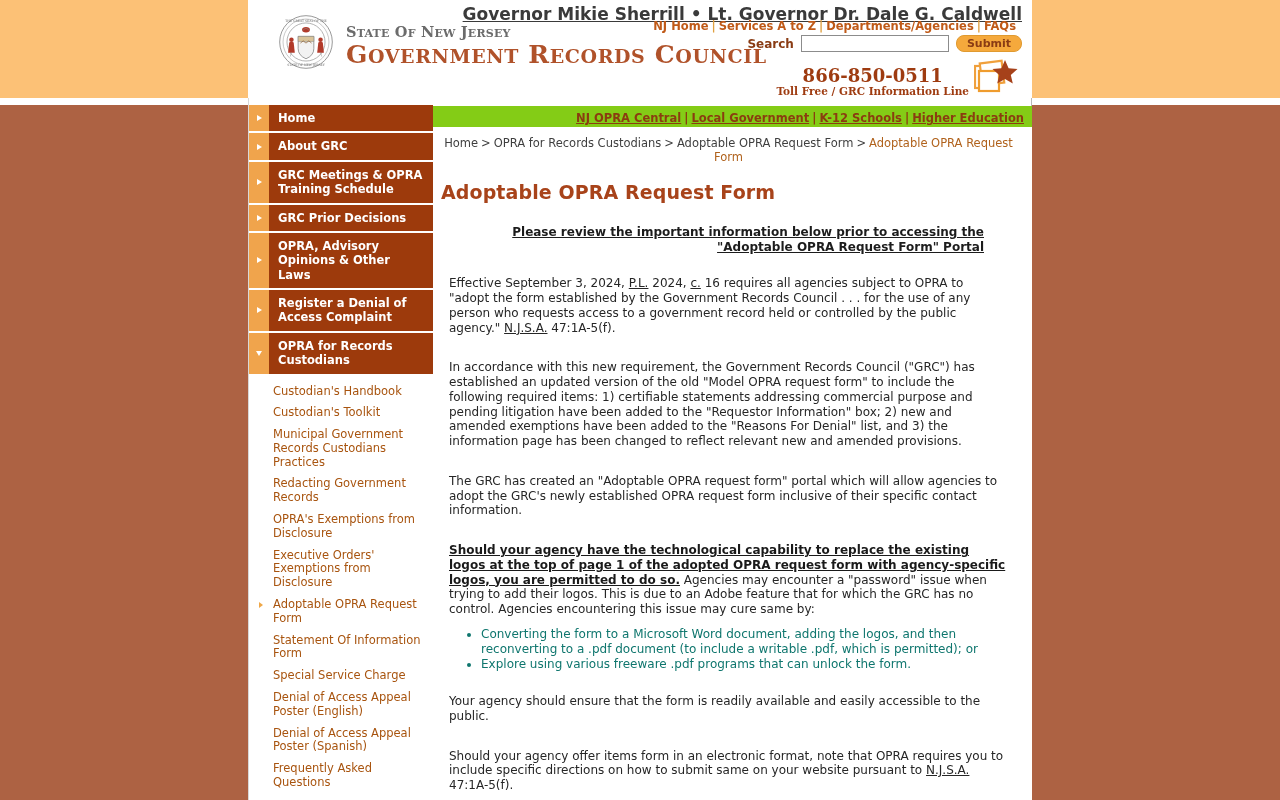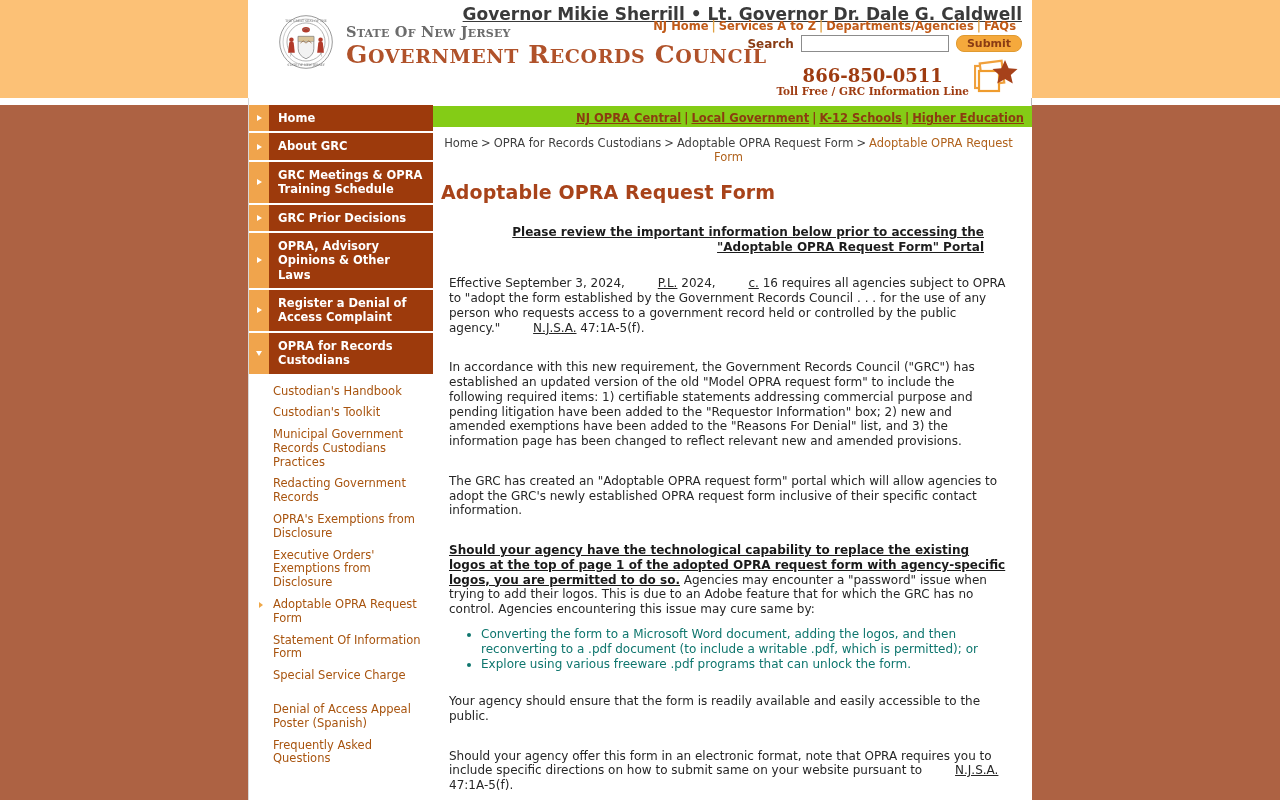--- a/index.html
+++ b/index.html
@@ -239,21 +239,21 @@
     margin: 22px 32px 8px 18px;
     line-height: 1.23;
   }
   p.body {
     font-size: 12px; color: #262626;
     line-height: 1.23;
     margin: 22px 10px 0 8px;
   }
   p.body.tight { margin-top: 25px; }
   .ul-note { color: #1a1a1a; text-decoration: underline; font-weight: bold; }
-  .leg { text-decoration: underline; margin-left: 29px; }
+  .leg { text-decoration: underline; }
   ul.bullets {
     margin: 10px 10px 0 8px;
     padding-left: 32px;
     font-size: 12px; color: #0f766e;
     line-height: 1.23;
   }
   ul.bullets li { margin-bottom: 1px; }
 </style>
 </head>
 <body>
@@ -414,20 +414,21 @@
       <div class="sub-item">
         <div class="sub-marker"></div>
         <div class="sub-label">Statement Of Information Form</div>
       </div>
       <div class="sub-item">
         <div class="sub-marker"></div>
         <div class="sub-label">Special Service Charge</div>
       </div>
       <div class="sub-item">
         <div class="sub-marker"></div>
+        <div class="sub-label">Denial of Access Appeal Poster (English)</div>
       </div>
       <div class="sub-item">
         <div class="sub-marker"></div>
         <div class="sub-label">Denial of Access Appeal Poster (Spanish)</div>
       </div>
       <div class="sub-item">
         <div class="sub-marker"></div>
         <div class="sub-label">Frequently Asked Questions</div>
       </div>
 
@@ -453,16 +454,16 @@
 
     <p class="body tight"><span class="ul-note">Should your agency have the technological capability to replace the existing logos at the top of page 1 of the adopted OPRA request form with agency-specific logos, you are permitted to do so.</span><span> Agencies may encounter a "password" issue when trying to add their logos. This is due to an Adobe feature that for which the GRC has no control. Agencies encountering this issue may cure same by:</span></p>
 
     <ul class="bullets">
       <li>Converting the form to a Microsoft Word document, adding the logos, and then reconverting to a .pdf document (to include a writable .pdf, which is permitted); or</li>
       <li>Explore using various freeware .pdf programs that can unlock the form.</li>
     </ul>
 
     <p class="body">Your agency should ensure that the form is readily available and easily accessible to the public.</p>
 
-    <p class="body tight"><span>Should your agency offer this form in an electronic format, note that OPRA requires you to include specific directions on how to submit same on your website pursuant to </span><span class="leg">N.J.S.A.</span><span> 47:1A-5(f).</span></p>
+    <p class="body tight"><span>Should your agency offer items form in an electronic format, note that OPRA requires you to include specific directions on how to submit same on your website pursuant to </span><span class="leg">N.J.S.A.</span><span> 47:1A-5(f).</span></p>
 
   </div>
 </div>
 
 </body></html>

